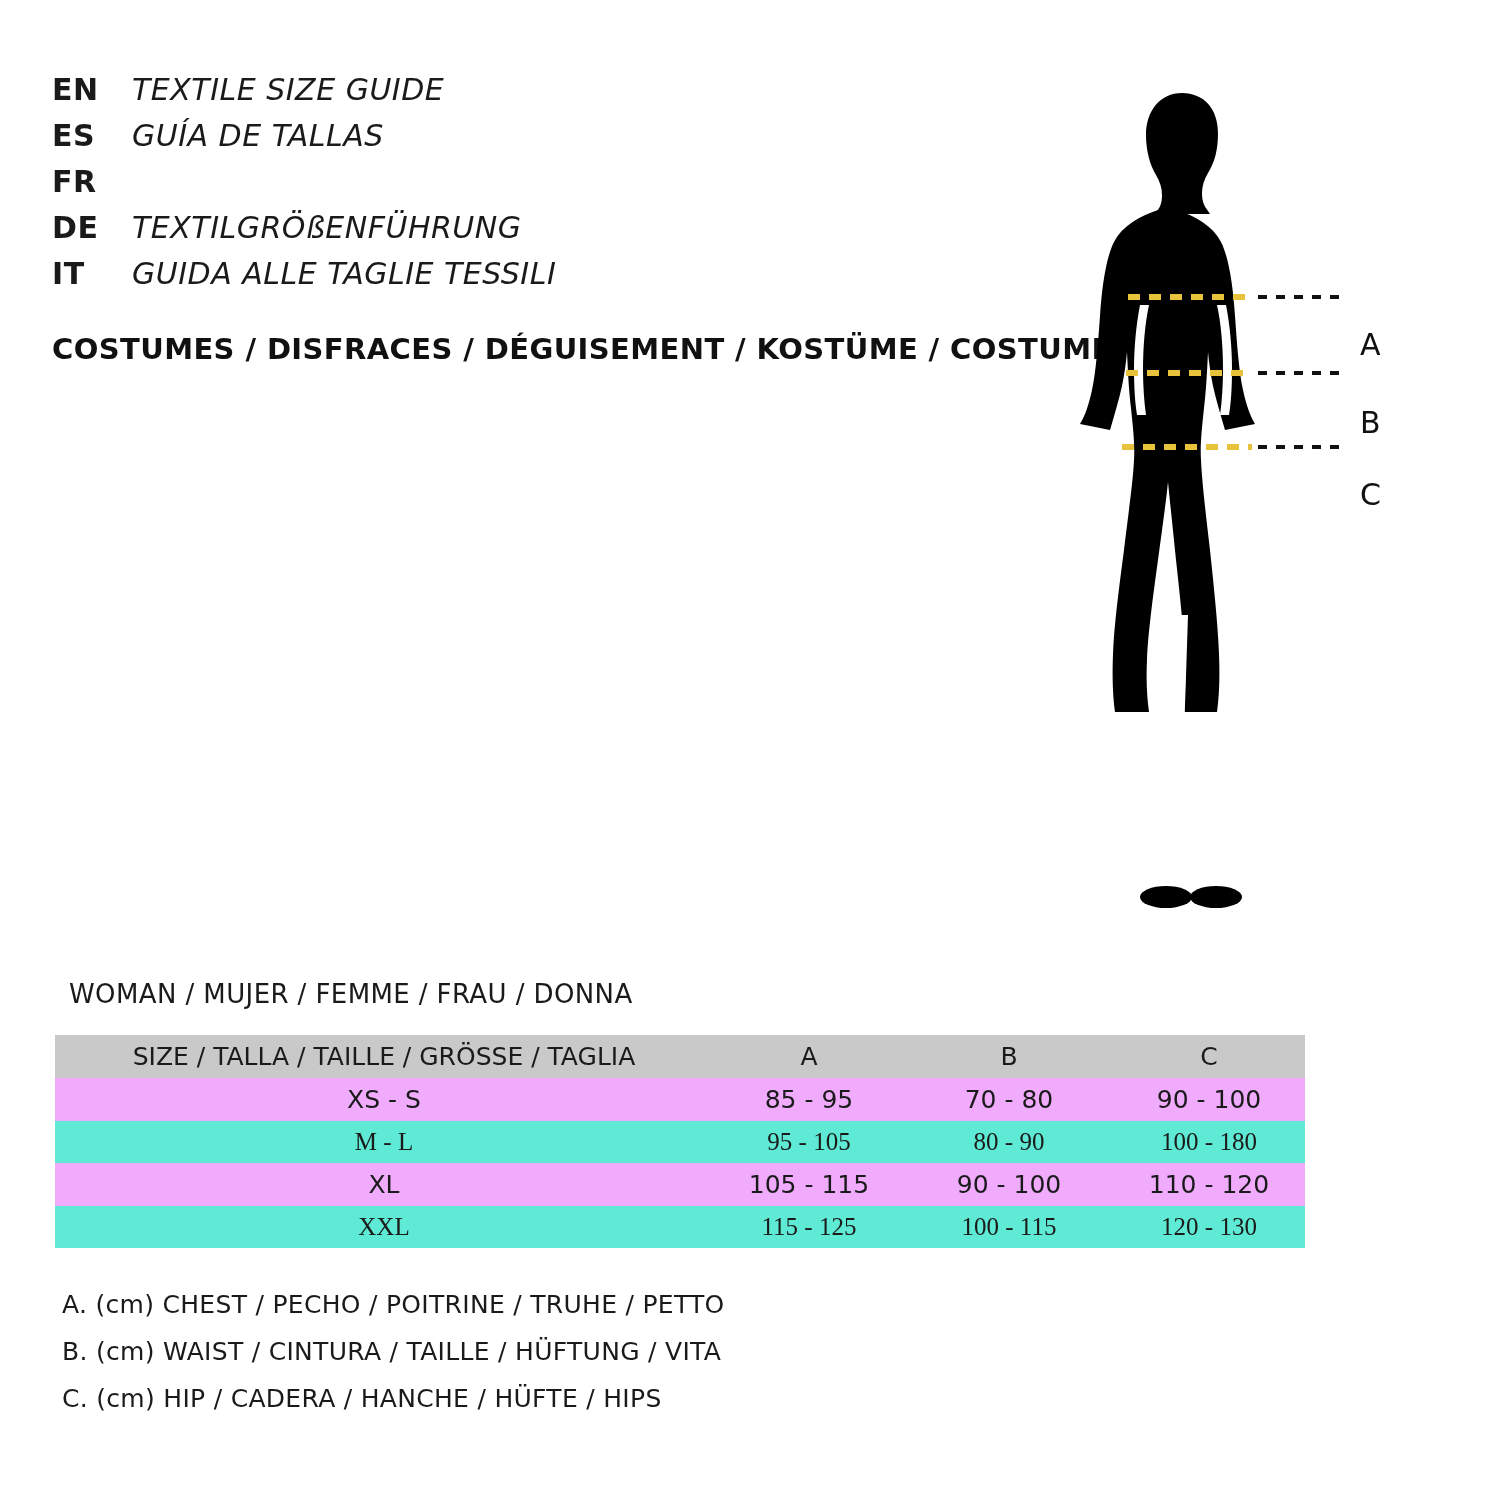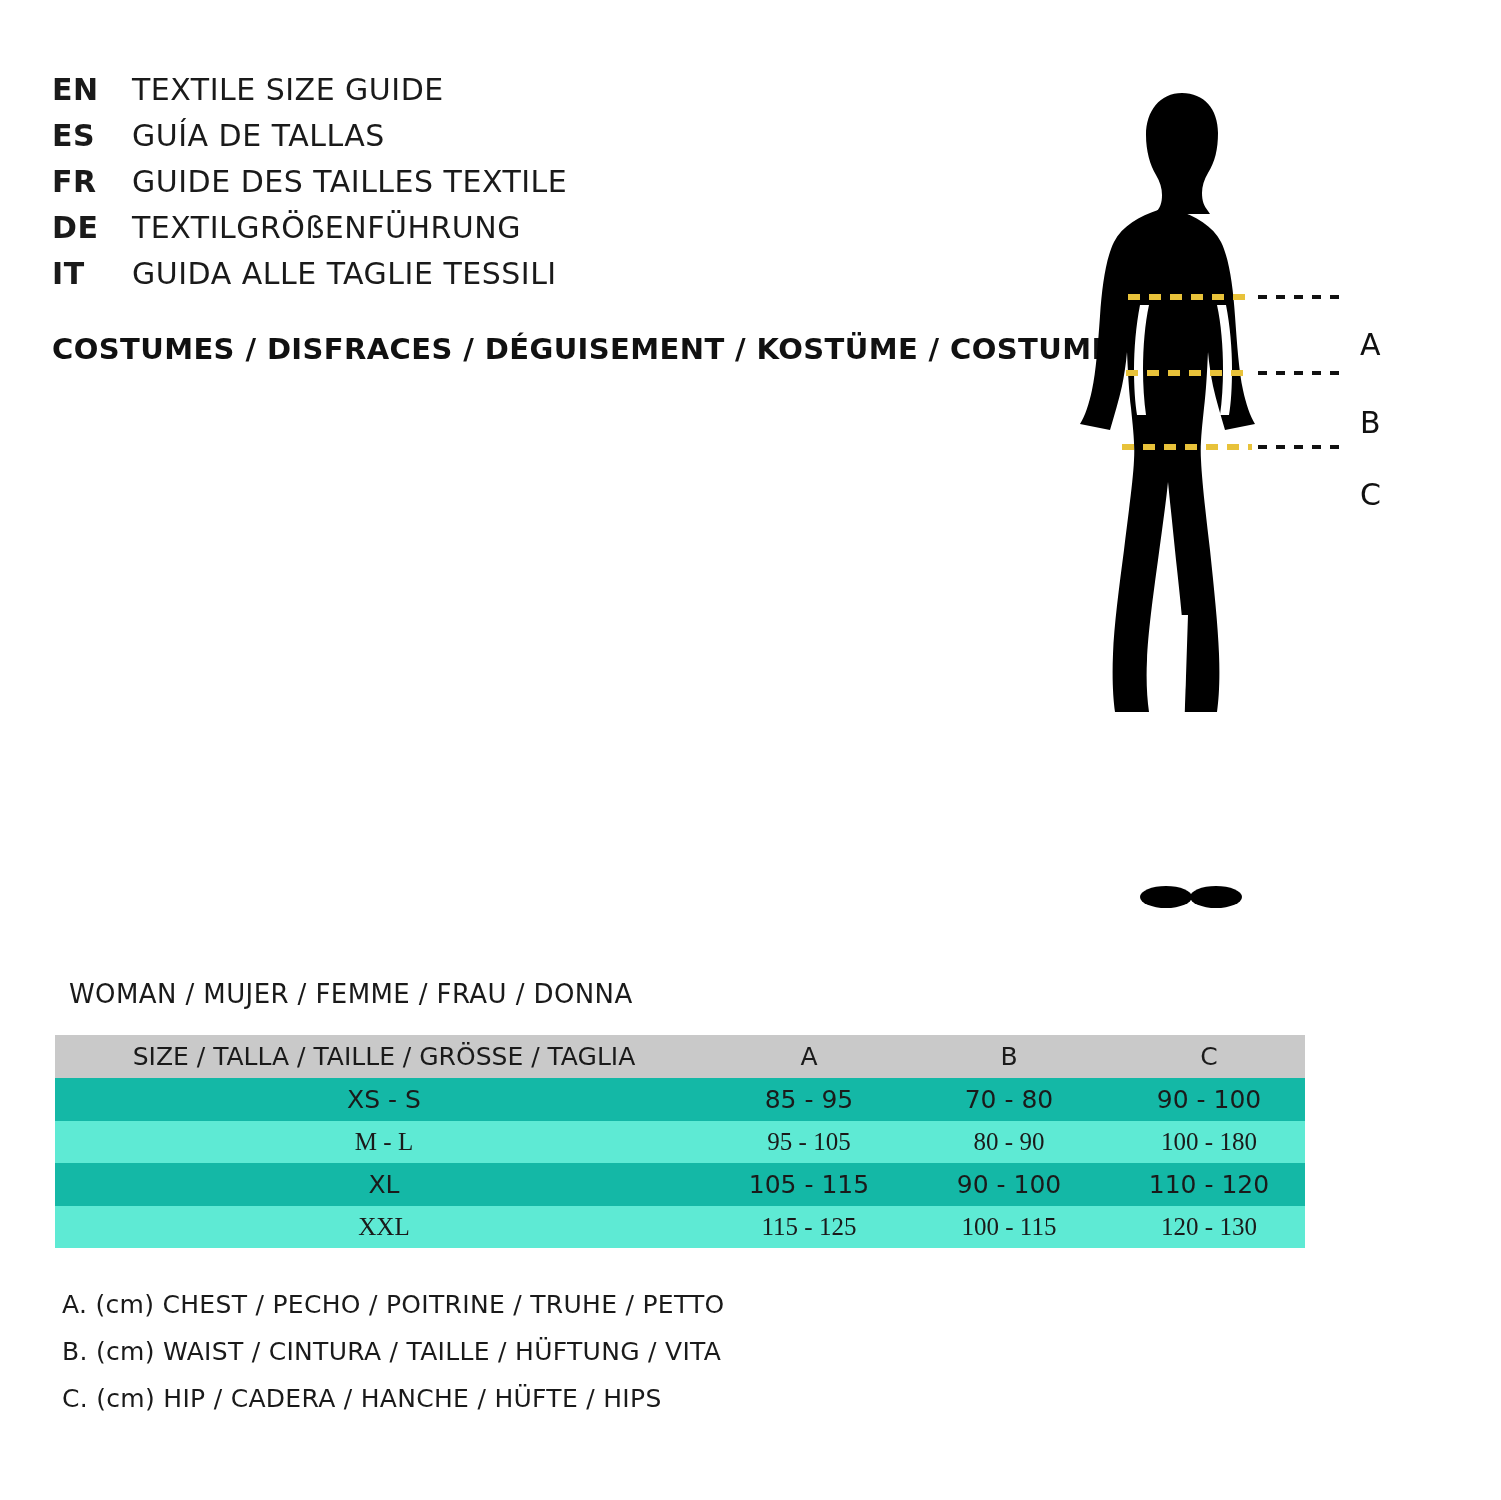--- a/index.html
+++ b/index.html
@@ -31,20 +31,21 @@
     letter-spacing: 0.5px;
     color: #1a1a1a;
   }
   .lang-code {
     width: 80px;
     flex: 0 0 80px;
     font-weight: bold;
   }
   .lang-text {
     flex: 1 1 auto;
+    font-style: italic;
   }
 
   .costumes-line {
     position: absolute;
     left: 52px;
     top: 332px;
     font-size: 29px;
     font-weight: bold;
     letter-spacing: 0.4px;
     color: #111111;
@@ -94,21 +95,21 @@
   table.size-table th,
   table.size-table td {
     text-align: center;
     padding: 7px 0 7px 8px;
     font-weight: normal;
   }
   table.size-table thead tr {
     background: #c9c9c9;
   }
   table.size-table tbody tr.row-odd {
-    background: #14b8a6;
+    background: #f0abfc;
   }
   table.size-table tbody tr.row-even {
     background: #5eead4;
     font-family: Liberation Serif, serif;
   }
   .col-size { width: 52%; }
   .col-m { width: 16%; text-align: center !important; }
   th.col-m, td.col-m { text-align: center !important; }
 
   
@@ -131,21 +132,20 @@
   <div class="lang-row">
     <span class="lang-code">EN</span>
     <span class="lang-text">TEXTILE SIZE GUIDE</span>
   </div>
   <div class="lang-row">
     <span class="lang-code">ES</span>
     <span class="lang-text">GUÍA DE TALLAS</span>
   </div>
   <div class="lang-row">
     <span class="lang-code">FR</span>
-    <span class="lang-text">GUIDE DES TAILLES TEXTILE</span>
   </div>
   <div class="lang-row">
     <span class="lang-code">DE</span>
     <span class="lang-text">TEXTILGRÖßENFÜHRUNG</span>
   </div>
   <div class="lang-row">
     <span class="lang-code">IT</span>
     <span class="lang-text">GUIDA ALLE TAGLIE TESSILI</span>
   </div>
 </div>

